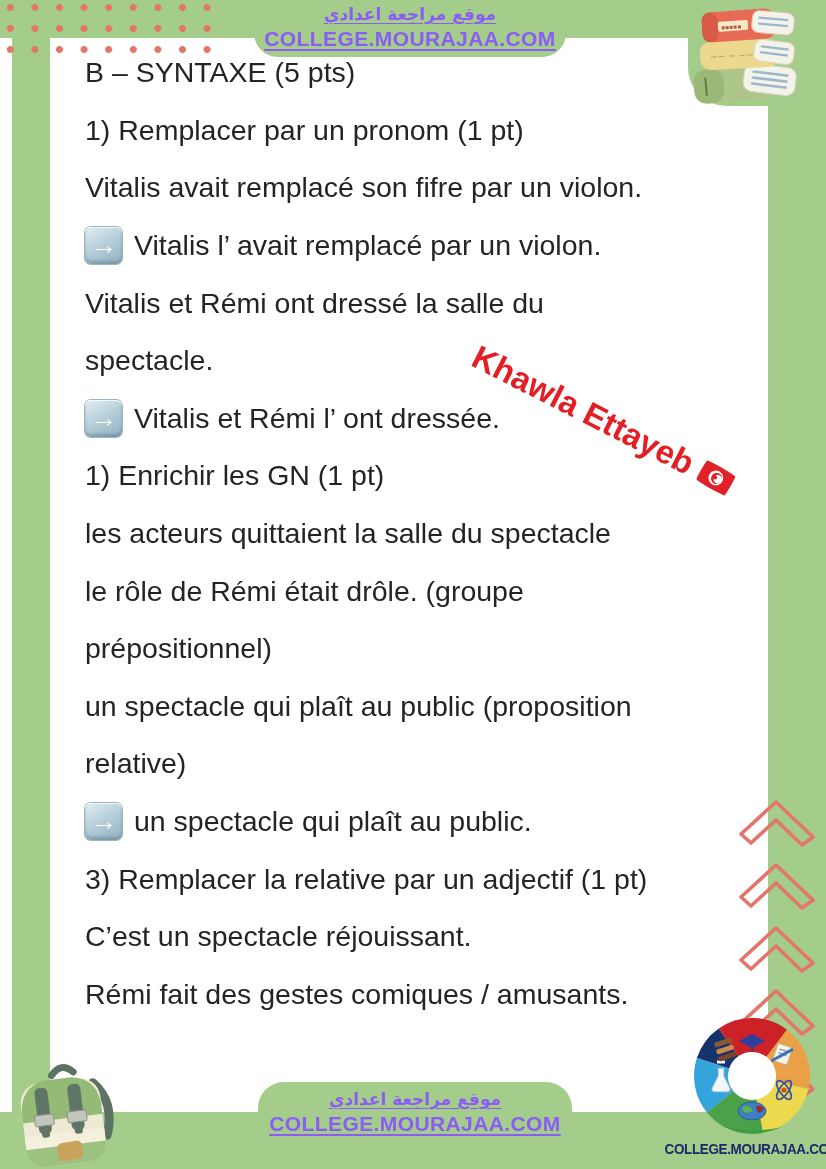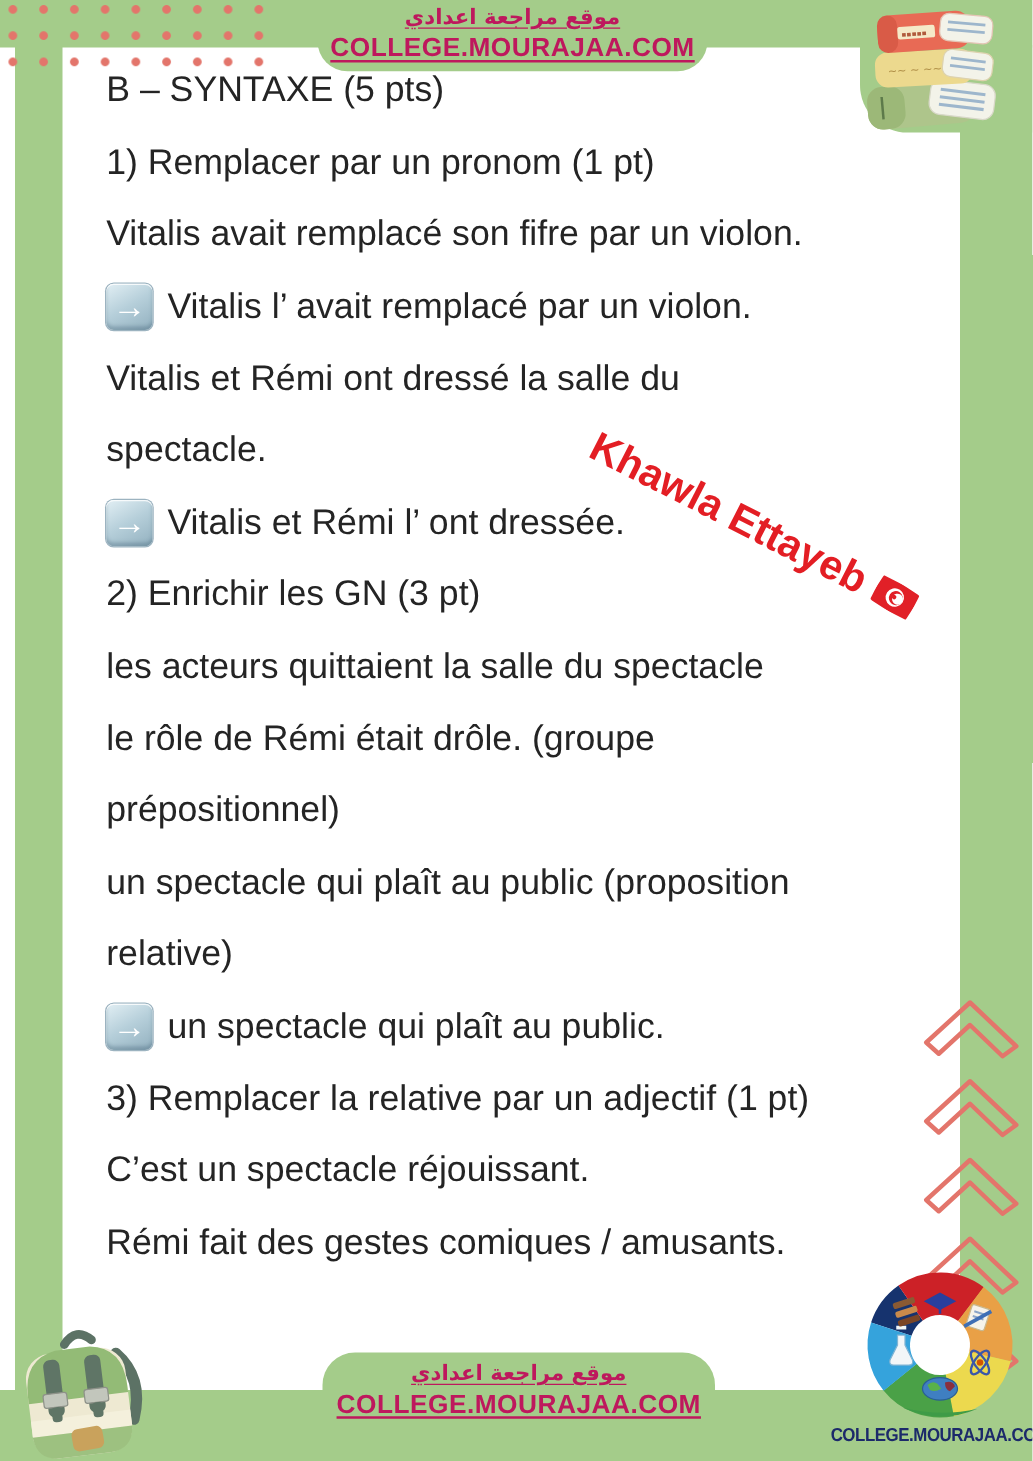--- a/index.html
+++ b/index.html
@@ -16,21 +16,21 @@
   .strip-right{left:768px;top:36px;width:58px;height:1133px;}
   .band-bottom{left:0;top:1112px;width:826px;height:57px;}
   .bump-bottom{left:258px;top:1082px;width:314px;height:60px;border-radius:26px 26px 0 0;}
 
   
   .dots{position:absolute;left:-2px;top:-3px;width:222px;height:58px;z-index:5;
         background-image:radial-gradient(circle,var(--salmon) 3.1px,rgba(0,0,0,0) 3.8px);
         background-size:24.6px 21px;}
 
   
-  .site-block{position:absolute;z-index:6;text-align:center;color:#be185d;}
+  .site-block{position:absolute;z-index:6;text-align:center;color:#8b5cf6;}
   .site-block .ar{font-family:"DejaVu Sans",sans-serif;font-weight:bold;font-size:17px;
                   line-height:23px;text-decoration:underline;text-underline-offset:3px;}
   .site-block .url{font-weight:bold;font-size:21px;line-height:26px;letter-spacing:.4px;
                    text-decoration:underline;text-underline-offset:3px;}
   .hdr{left:254px;top:3px;width:312px;}
   .ftr{left:258px;top:1088px;width:314px;}
 
   
   .doc-text{position:absolute;left:85px;top:44px;width:690px;z-index:4;color:var(--ink);
             font-size:28.5px;font-weight:400;}
@@ -132,21 +132,21 @@
           <span>Vitalis et Rémi ont dressé la salle du</span>
         </div>
         <div class="doc-line">
           <span>spectacle.</span>
         </div>
         <div class="doc-line">
           <span class="arrow-box">→</span>
           <span>Vitalis et Rémi l’ ont dressée.</span>
         </div>
         <div class="doc-line">
-          <span>2) Enrichir les GN (3 pt)</span>
+          <span>1) Enrichir les GN (1 pt)</span>
         </div>
         <div class="doc-line">
           <span>les acteurs quittaient la salle du spectacle</span>
         </div>
         <div class="doc-line">
           <span>le rôle de Rémi était drôle. (groupe</span>
         </div>
         <div class="doc-line">
           <span>prépositionnel)</span>
         </div>

